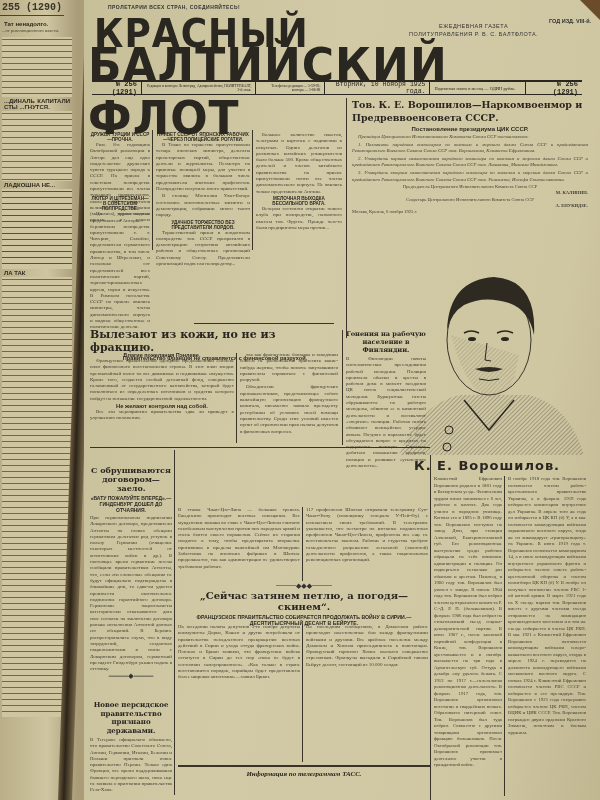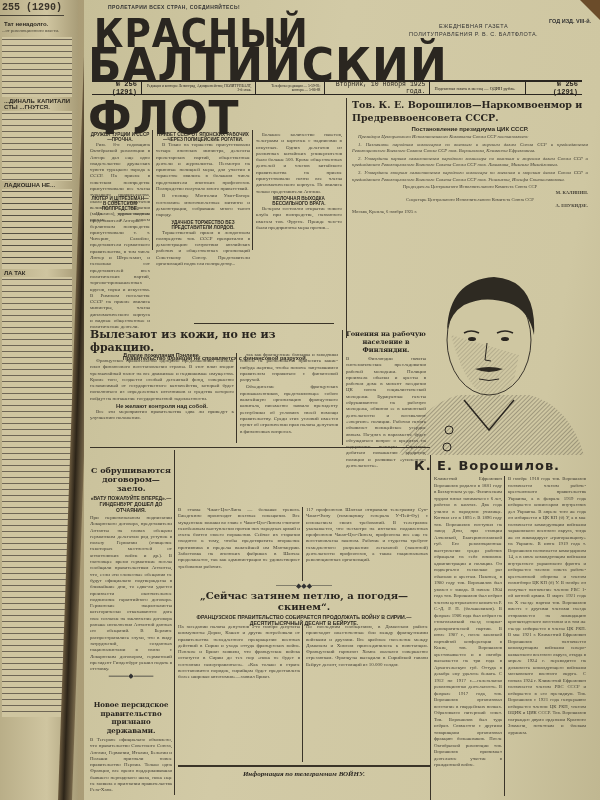--- a/index.html
+++ b/index.html
@@ -215,15 +215,15 @@
     <div class="orn" style="left:150px;top:583px;width:140px;">────◆◆◆────</div>
     <div class="box" style="left:94px;top:590px;width:252px;">
       <div class="h-big" style="font-size:10px;text-align:center;">„Сейчас затянем петлю, а погодя—скинем“.</div>
       <div class="h-sub" style="font-size:5.2px;margin:2px 14px;">ФРАНЦУЗСКОЕ ПРАВИТЕЛЬСТВО СОБИРАЕТСЯ ПРОДОЛЖАТЬ ВОЙНУ В СИРИИ.—ДЕСЯТИТЫСЯЧНЫЙ ДЕСАНТ В БЕЙРУТЕ.</div>
     </div>
     <div class="vr" style="left:218px;top:624px;height:138px;"></div>
     <div class="box txt" style="left:94px;top:624px;width:122px;height:138px;overflow:hidden;">На заседании палаты депутатов 5-го ноября депутаты коммунисты Дорио, Кашен и другие потребовали от правительства немедленного прекращения военных действий в Сирии и ухода оттуда французских войск. Пэнлеве и Бриан заявили, что французские войска останутся в Сирии до тех пор «пока не будет в состоянии самоуправляться». «Как только в стране восстановится порядок, сирийцам будет предоставлена более широкая автономия»—заявил Бриан.</div>
     <div class="box txt" style="left:222px;top:624px;width:122px;height:138px;overflow:hidden;">По последним сообщениям, в Дамасском районе происходят ожесточенные бои между французскими войсками и друзами. Все арабское население между Дамаском и Хомсом присоединилось к повстанцам. Французский гарнизон Хомса оказался совершенно отрезанным. Французы высадили в Сирийской гавани Бейрут десант, состоящий из 10.000 солдат.</div>
 
     <div class="hr" style="left:94px;top:765px;width:252px;border-top-width:2px;"></div>
-    <div class="box" style="left:94px;top:770px;width:252px;text-align:center;font:italic bold 7px 'Liberation Serif', serif;">Информация по телеграммам ВОЙНУ.</div>
+    <div class="box" style="left:94px;top:770px;width:252px;text-align:center;font:italic bold 7px 'Liberation Serif', serif;">Информация по телеграммам ТАСС.</div>
   </div>
 </div>
 
 </body></html>

